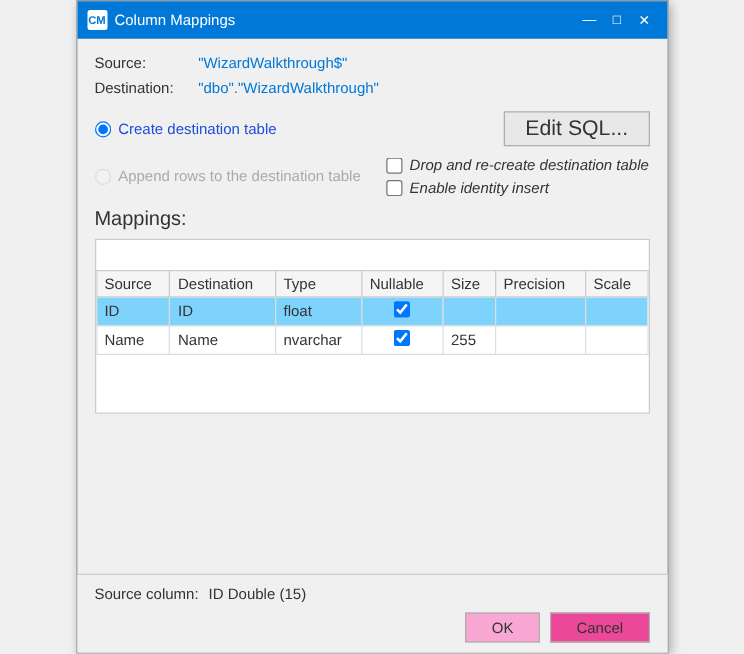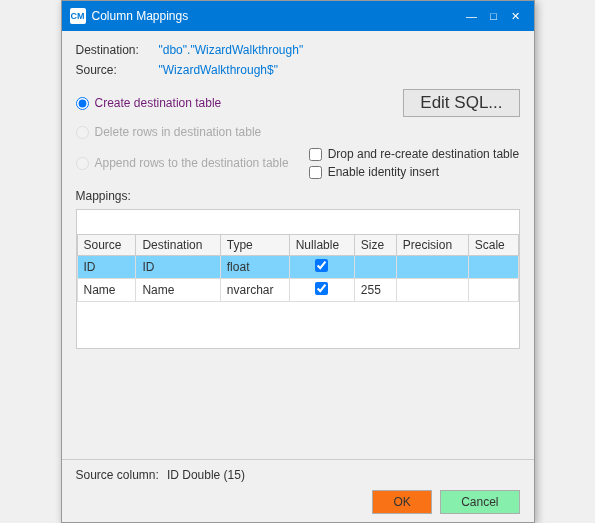--- a/index.html
+++ b/index.html
@@ -90,56 +90,56 @@
       color: #333;
     }
     .value-blue { color: #0078d7; }
     .radio-row {
       display: flex;
       align-items: center;
       gap: 6px;
     }
     .radio-row label {
       font-size: 12px;
-      color: #701a75;
+      color: #1d4ed8;
     }
     .radio-row.disabled label { color: #aaa; }
     .radio-row.disabled input { opacity: 0.5; }
     .options-row {
       display: flex;
       align-items: center;
       gap: 20px;
       margin-top: 2px;
     }
     .checkbox-group {
       display: flex;
       flex-direction: column;
       gap: 4px;
     }
     .checkbox-row {
       display: flex;
       align-items: center;
       gap: 6px;
     }
-    .checkbox-row label { font-size: 12px; color: #333; }
+    .checkbox-row label { font-size: 12px; color: #333; font-style: italic; }
     .edit-sql-btn {
       background: #e8e8e8;
       border: 1px solid #adadad;
       padding: 3px 16px;
       font-size: 17px;
       cursor: pointer;
       color: #333;
     }
     .create-row {
       display: flex;
       align-items: center;
       justify-content: space-between;
     }
     .mappings-label {
-      font-size: 12px;
+      font-size: 16px;
       color: #333;
       margin-top: 4px;
     }
     .table-container {
       border: 1px solid #ccc;
       background: white;
       overflow: auto;
       flex: 1;
       max-height: 140px;
       min-height: 100px;
@@ -184,30 +184,30 @@
       display: flex;
       align-items: center;
       gap: 8px;
     }
     .buttons-row {
       display: flex;
       justify-content: flex-end;
       gap: 8px;
     }
     .dialog-btn {
-      background: #86efac;
+      background: #ec4899;
       border: 1px solid #adadad;
       padding: 4px 20px;
       font-size: 12px;
       cursor: pointer;
       color: #333;
       min-width: 60px;
     }
     .dialog-btn.primary {
-      background: #f97316;
+      background: #f9a8d4;
       margin-left: 46px;
     }
     input[type="radio"] { cursor: pointer; }
     input[type="checkbox"] { cursor: pointer; }
   </style>
 </head>
 <body>
 
 <div class="window">
 
@@ -221,41 +221,37 @@
     <div class="title-bar-controls">
       <button class="title-btn">—</button>
       <button class="title-btn">□</button>
       <button class="title-btn close">✕</button>
     </div>
   </div>
 
   <div class="content">
 
     <div class="row">
+      <span class="label">Source:</span>
+      <span class="value value-blue">"WizardWalkthrough$"</span>
+    </div>
+
+    <div class="row">
       <span class="label">Destination:</span>
       <span class="value value-blue">"dbo"."WizardWalkthrough"</span>
-    </div>
-
-    <div class="row">
-      <span class="label">Source:</span>
-      <span class="value value-blue">"WizardWalkthrough$"</span>
     </div>
 
     <div class="create-row" style="margin-top:6px;">
       <div class="radio-row">
         <input type="radio" name="dest_option" id="create" checked="" style="">
         <label for="create">Create destination table</label>
       </div>
       <button class="edit-sql-btn">Edit SQL...</button>
     </div>
 
-    <div class="radio-row disabled" style="margin-top:2px;">
-      <input type="radio" name="dest_option" id="delete" disabled="" style="">
-      <label for="delete">Delete rows in destination table</label>
-    </div>
 
     <div class="options-row">
       <div class="radio-row disabled">
         <input type="radio" name="dest_option" id="append" disabled="" style="">
         <label for="append">Append rows to the destination table</label>
       </div>
       <div class="checkbox-group">
         <div class="checkbox-row">
           <input type="checkbox" id="drop_recreate" style="">
           <label for="drop_recreate">Drop and re-create destination table</label>

